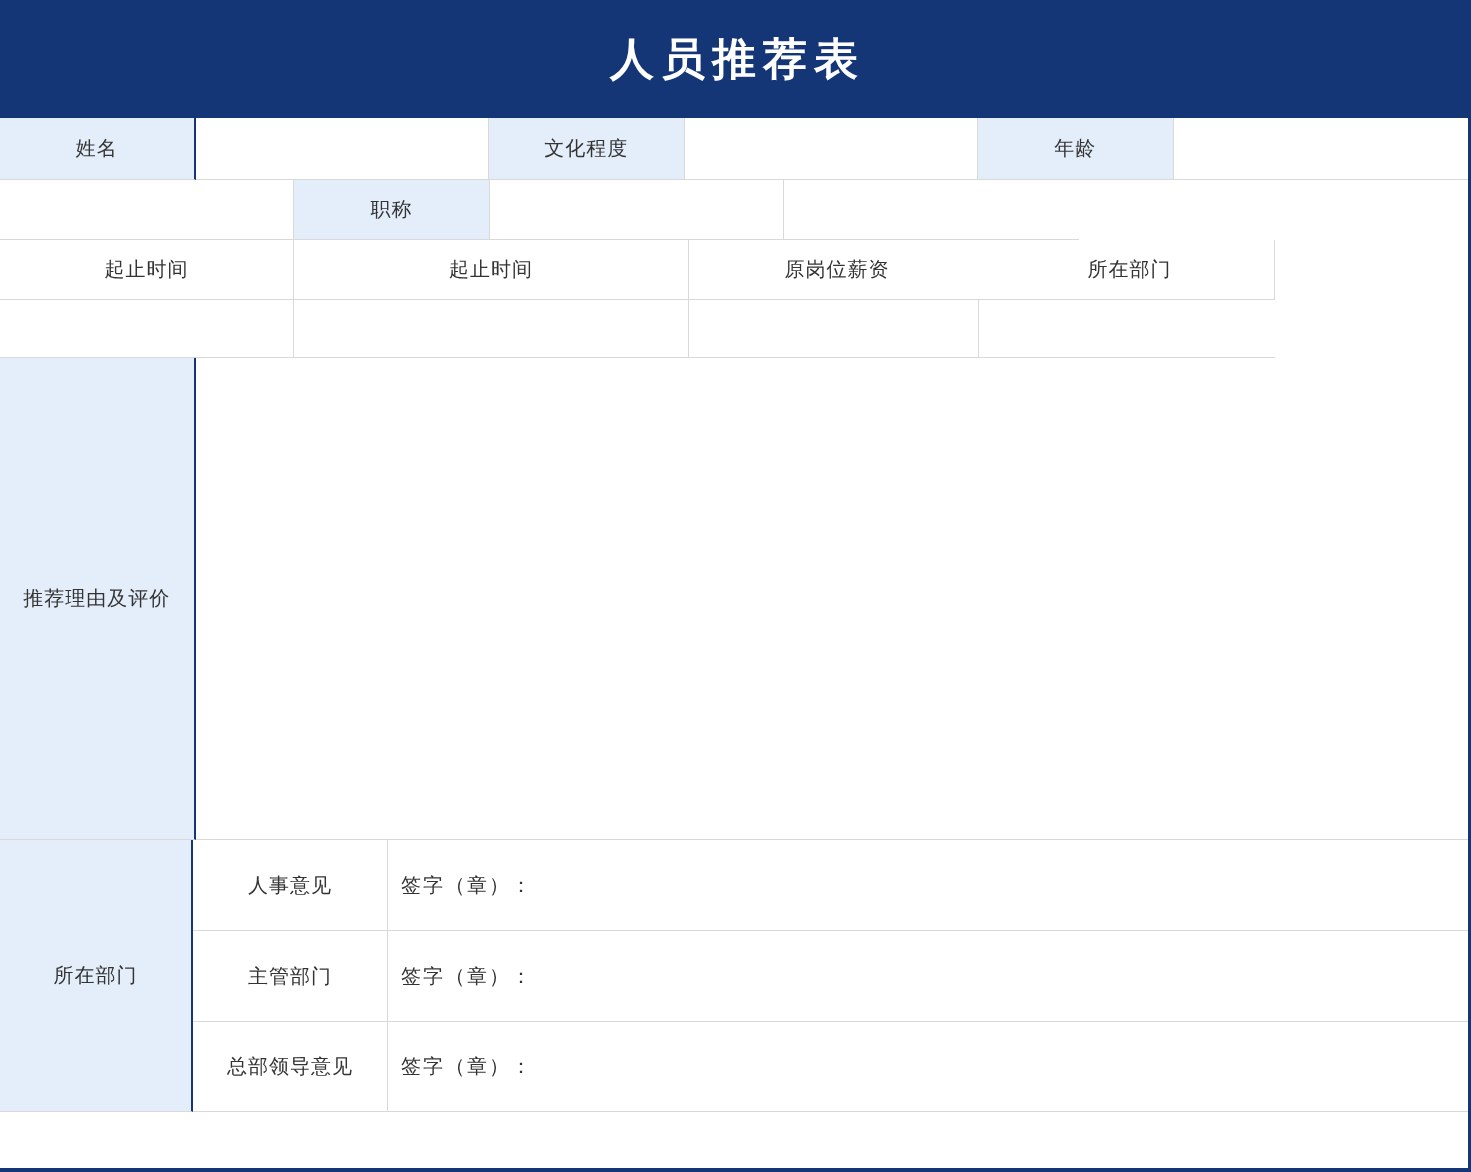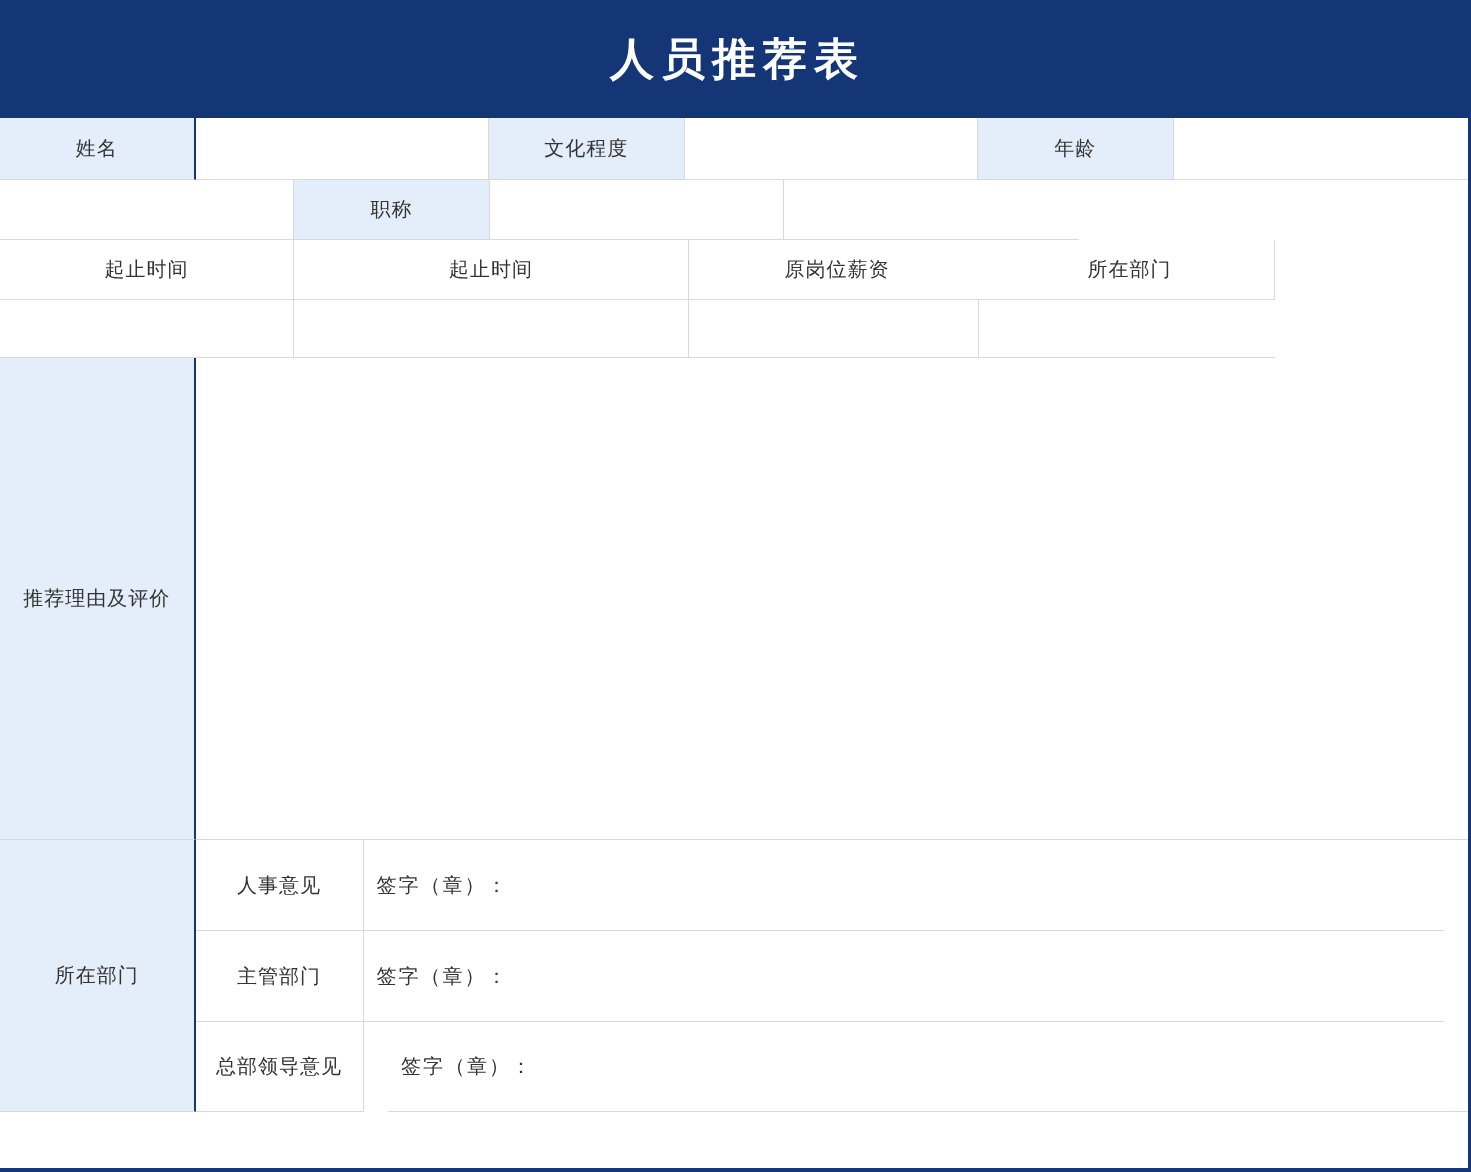--- a/index.html
+++ b/index.html
@@ -50,21 +50,21 @@
   .navy-r{border-right:2px solid var(--navy);}
   .stack{display:flex;flex-direction:column;}
   .sig{
     justify-content:flex-start;
     padding-left:13px;
     letter-spacing:2px;
   }
   
   .w196{width:196px;} .w294{width:294px;} .w295{width:295px;}
   .w784{width:784px;} .w395{width:395px;} .w290{width:290px;}
-  .w296{width:296px;} .w195{width:168px;} .w1080{width:1080px;}
+  .w296{width:296px;} .w195{width:195px;} .w1080{width:1080px;}
   .w1275{width:1275px;}
   
   .h62{height:62px;} .h60{height:60px;} .h58{height:58px;}
   .h118{height:118px;} .h482{height:482px;}
   .h272{height:272px;} .h91{height:91px;} .h90{height:90px;justify-content:space-between;}
   .fullh{height:100%;}
 </style>
 </head>
 <body>
 

